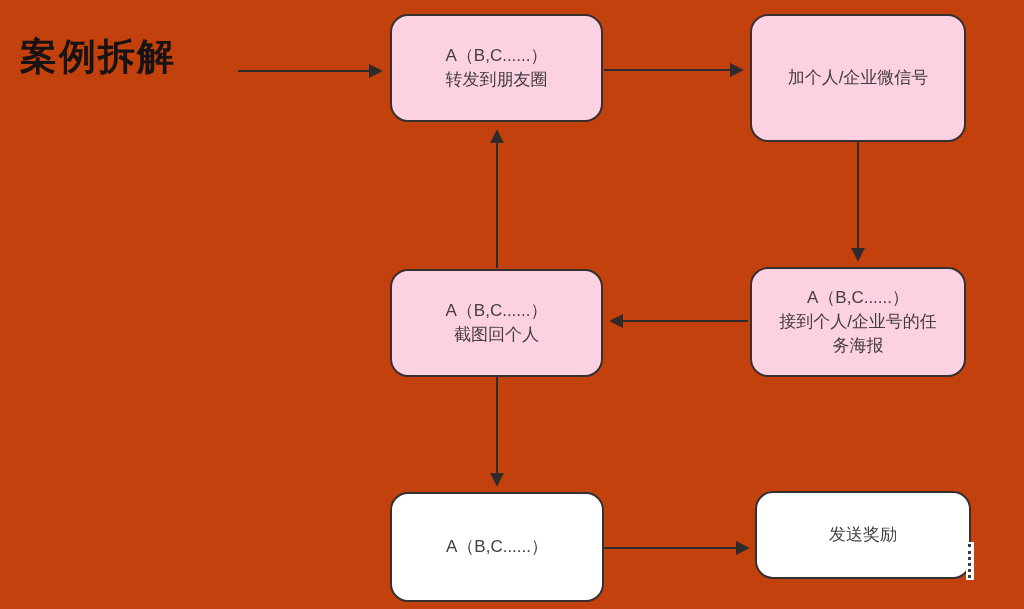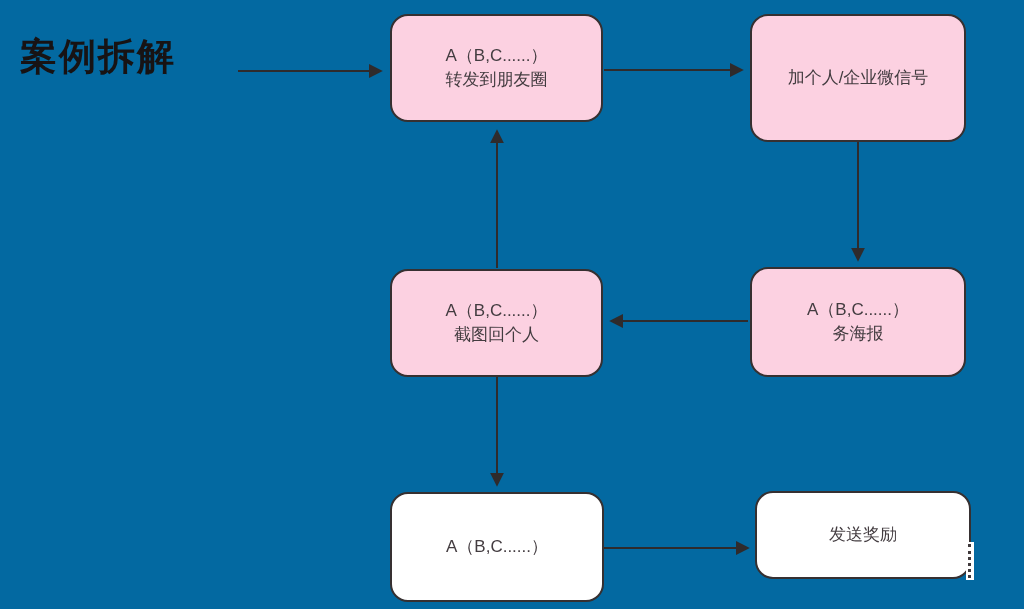--- a/index.html
+++ b/index.html
@@ -4,21 +4,21 @@
 <style>
   html,body { margin:0; padding:0; }
   body {
     font-family: "Liberation Sans", sans-serif;
     background:#ffffff;
   }
   #canvas {
     position:relative;
     width:1024px;
     height:609px;
-    background:#0369a1;
+    background:#c2410c;
     overflow:hidden;
   }
   .diagram-title {
     position:absolute;
     left:20px;
     top:32px;
     font-size:37px;
     font-weight:900;
     letter-spacing:2px;
     color:var(--title-color,#171314);
@@ -106,20 +106,21 @@
     <span>A（B,C......）</span>
     <span>转发到朋友圈</span>
   </div>
 
   <div id="box-add-wechat" class="box pink">
     <span>加个人/企业微信号</span>
   </div>
 
   <div id="box-receive-task-poster" class="box pink">
     <span>A（B,C......）</span>
+    <span>接到个人/企业号的任</span>
     <span>务海报</span>
   </div>
 
   <div id="box-forward-moments" class="box pink">
     <span>A（B,C......）</span>
     <span>截图回个人</span>
   </div>
 
   <div id="box-screenshot-reply" class="box white">
     <span>A（B,C......）</span>

